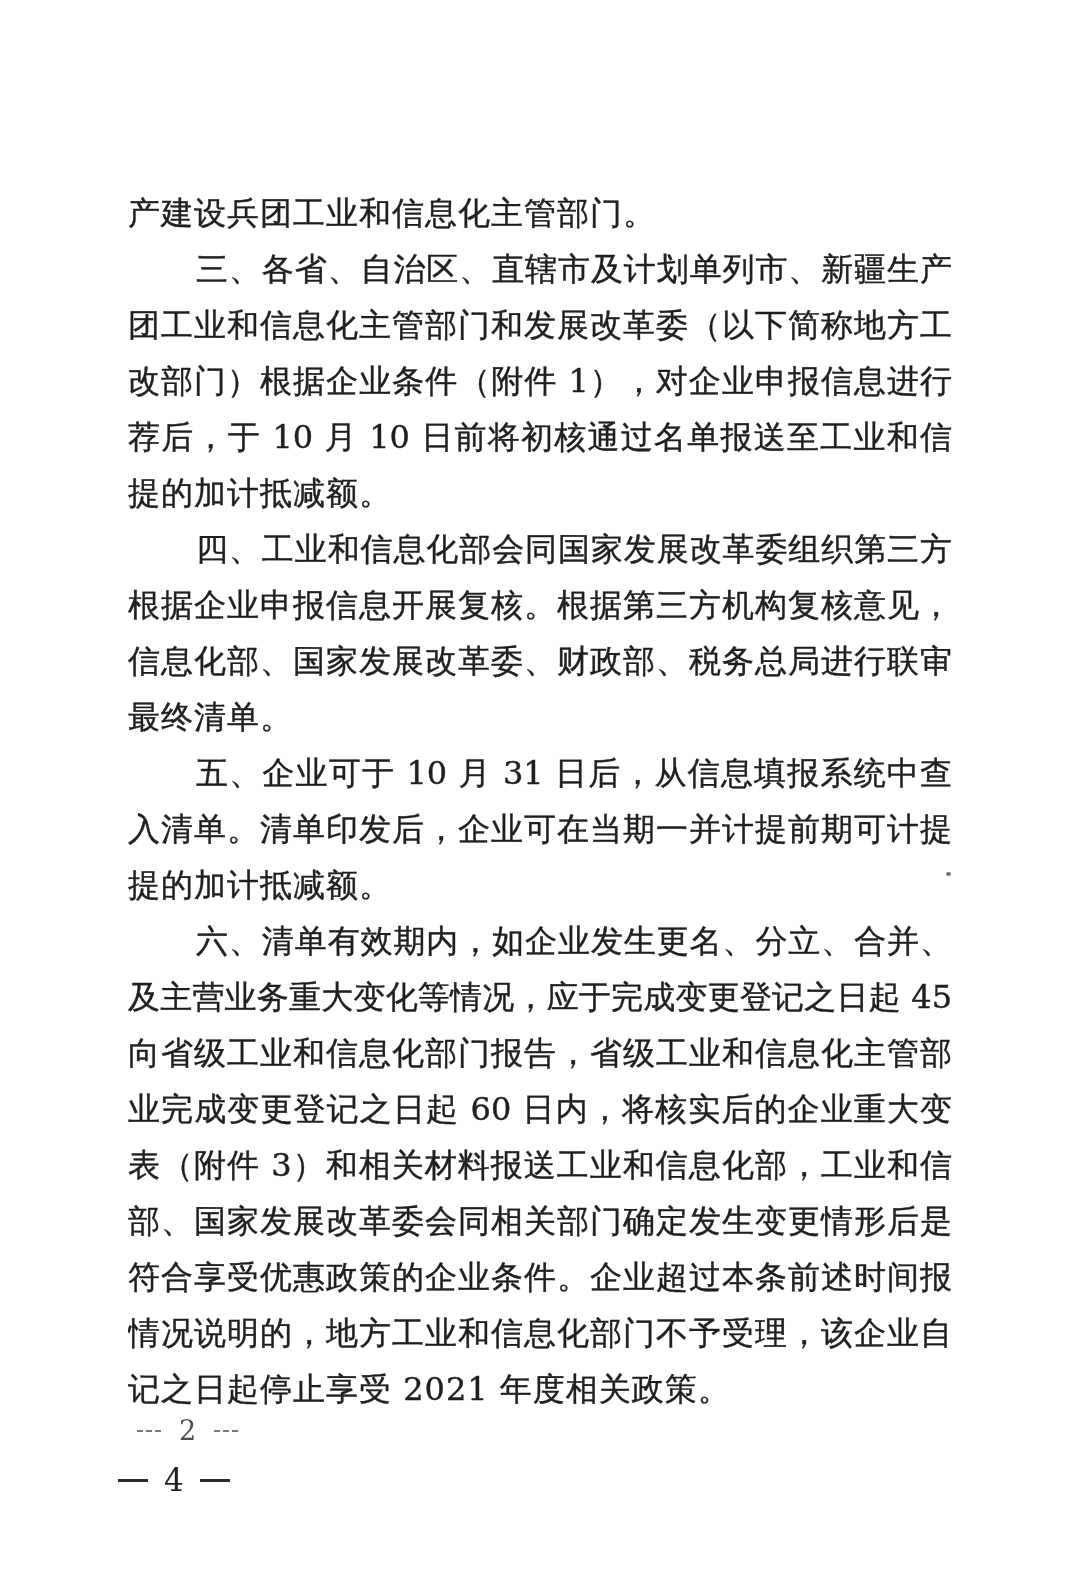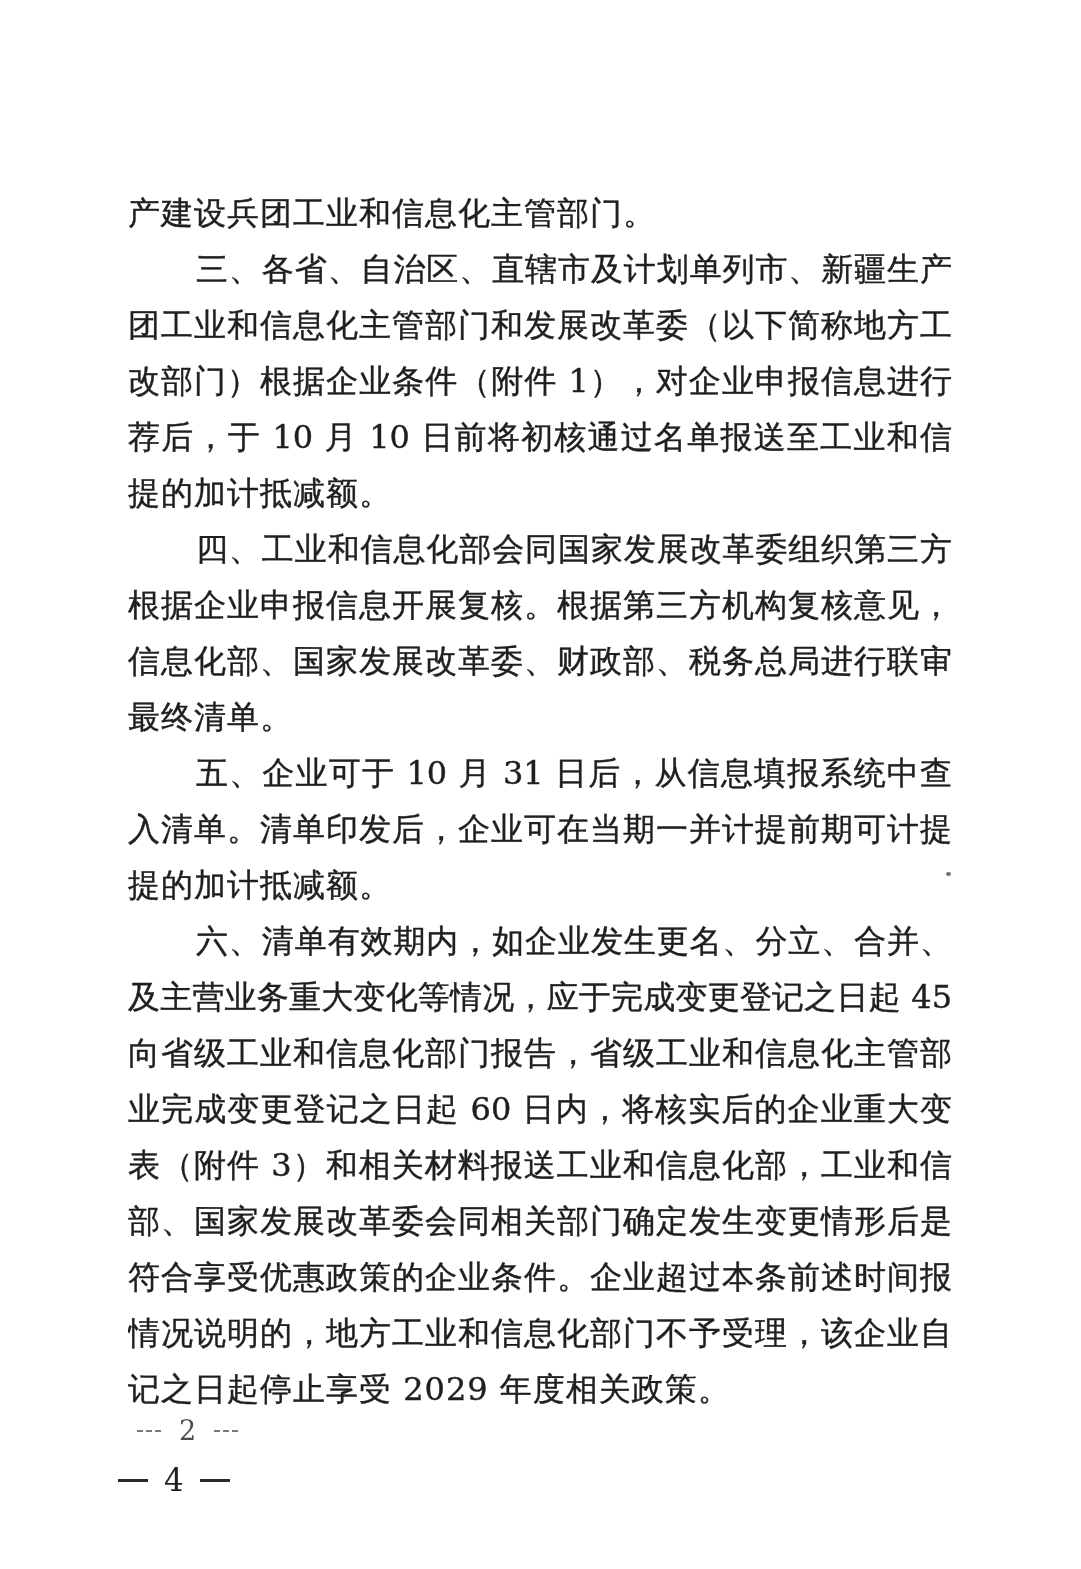--- a/index.html
+++ b/index.html
@@ -101,21 +101,21 @@
     <div class="ln just">入清单。清单印发后，企业可在当期一并计提前期可计提但未计</div>
     <div class="ln">提的加计抵减额。</div>
     <div class="ln ind just">六、清单有效期内，如企业发生更名、分立、合并、重组以</div>
     <div class="ln just">及主营业务重大变化等情况，应于完成变更登记之日起 45 日内</div>
     <div class="ln just">向省级工业和信息化部门报告，省级工业和信息化主管部门于企</div>
     <div class="ln just">业完成变更登记之日起 60 日内，将核实后的企业重大变化情况</div>
     <div class="ln just">表（附件 3）和相关材料报送工业和信息化部，工业和信息化</div>
     <div class="ln just">部、国家发展改革委会同相关部门确定发生变更情形后是否继续</div>
     <div class="ln just">符合享受优惠政策的企业条件。企业超过本条前述时间报送变更</div>
     <div class="ln just">情况说明的，地方工业和信息化部门不予受理，该企业自变更登</div>
-    <div class="ln">记之日起停止享受 2029 年度相关政策。</div>
+    <div class="ln">记之日起停止享受 2021 年度相关政策。</div>
   </div>
 
   <div class="speck"></div>
 
   <div class="footer-row footer-top">
     <span class="dash dash-faint"></span>
     <span class="page-num num-faint">2</span>
     <span class="dash dash-faint"></span>
   </div>
 

